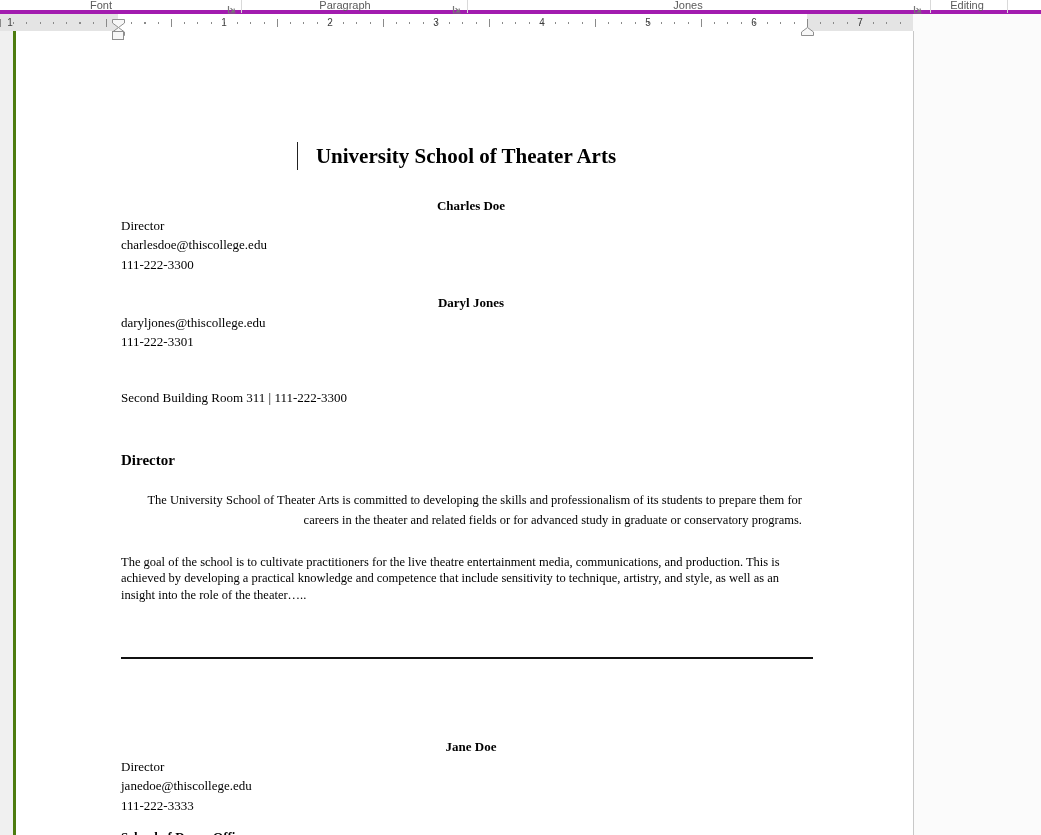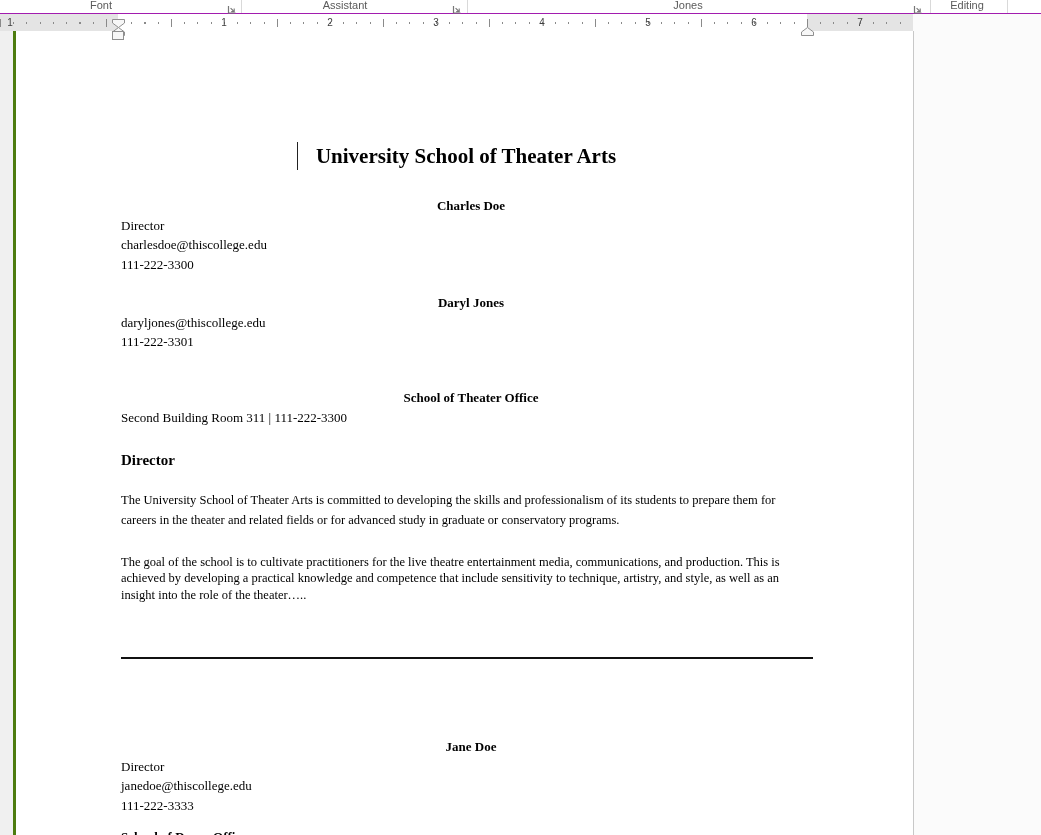--- a/index.html
+++ b/index.html
@@ -3,21 +3,21 @@
 <meta charset="utf-8">
 <style>
   * { margin:0; padding:0; box-sizing:border-box; }
   html,body { width:1041px; height:835px; }
   body { font-family:"Liberation Sans","DejaVu Sans",sans-serif; background:#fbfbfb; }
 
   .screen { position:relative; width:1041px; height:835px; overflow:hidden; background:#fbfbfb; }
 
   
   .ribbon { position:absolute; left:0; top:0; width:1041px; height:14px;
-            background:#ffffff; border-bottom:1px solid #a21caf; z-index:6; }
+            background:#ffffff; border-bottom:4px solid #a21caf; z-index:6; }
   .grp-label { position:absolute; top:-1px; transform:translateX(-50%);
                font-size:11px; color:#5a5a5a; white-space:nowrap; }
   .launcher { position:absolute; top:1px; width:10px; height:11px; cursor:pointer; }
   .vsep { position:absolute; top:0; width:1px; height:13px; background:#d9d9d9; }
 
   
   .ruler { position:absolute; left:0; top:14px; width:913px; height:17px;
            background:#e4e4e4; z-index:5; }
   .ruler-white { position:absolute; left:118px; top:0; width:689px; height:17px; background:#ffffff; }
   .ticks-dots { position:absolute; left:0; top:8px; width:913px; height:2px;
@@ -40,21 +40,21 @@
   
   .doc { position:absolute; inset:0; color:#000;
          font-family:"Liberation Serif","DejaVu Serif",serif; }
   .doc-title { position:absolute; left:0; top:112px; width:900px; text-align:center;
                font-size:21px; font-weight:bold; line-height:26px; }
   .caret { position:absolute; left:281px; top:111px; width:1px; height:28px; background:#222; }
   .block { position:absolute; left:105px; font-size:13px; line-height:19.7px; width:700px; }
   .bold { font-weight:bold;text-align:center; }
   .h-overview { position:absolute; left:105px; top:421px; font-size:15px; font-weight:bold; }
   .para { position:absolute; left:105px; width:681px; font-size:12.5px; }
-  .para1 { top:460px; line-height:19.5px; }
+  .para1 { top:460px; line-height:19.5px;text-align:right; }
   .para2 { top:523px; line-height:16.4px; }
   .hrule { position:absolute; left:105px; top:626px; width:692px; height:2px; background:#111; }
   .h-dance { position:absolute; left:105px; top:651px; font-size:22px; font-weight:bold; line-height:28px; }
   .cutline { position:absolute; left:105px; top:798px; font-size:13px; font-weight:bold; }
 </style>
 </head>
 <body>
 
 <div class="screen">
 
@@ -62,21 +62,21 @@
     <span class="grp-label" style="left:101px">Font</span>
     <span class="launcher" style="left:227px">
       <svg width="10" height="11" viewBox="0 0 10 11">
           <path d="M1.5 2 V9 H8.5" fill="none" stroke="#777" stroke-width="1.2"></path>
           <path d="M3.6 4.1 L7 7.5" stroke="#777" stroke-width="1.1"></path>
           <path d="M7.2 4.6 V7.6 H4.2" fill="none" stroke="#777" stroke-width="1.1"></path>
         </svg>
     </span>
     <span class="vsep" style="left:241px"></span>
 
-    <span class="grp-label" style="left:345px">Assistant</span>
+    <span class="grp-label" style="left:345px">Paragraph</span>
     <span class="launcher" style="left:452px">
       <svg width="10" height="11" viewBox="0 0 10 11">
           <path d="M1.5 2 V9 H8.5" fill="none" stroke="#777" stroke-width="1.2"></path>
           <path d="M3.6 4.1 L7 7.5" stroke="#777" stroke-width="1.1"></path>
           <path d="M7.2 4.6 V7.6 H4.2" fill="none" stroke="#777" stroke-width="1.1"></path>
         </svg>
     </span>
     <span class="vsep" style="left:467px"></span>
 
     <span class="grp-label" style="left:688px">Jones</span>
@@ -108,21 +108,20 @@
         <div>111-222-3300</div>
       </div>
 
       <div class="block" style="top:262px">
         <div class="bold">Daryl Jones</div>
         <div>daryljones@thiscollege.edu</div>
         <div>111-222-3301</div>
       </div>
 
       <div class="block" style="top:357px">
-        <div class="bold">School of Theater Office</div>
         <div>Second Building Room 311 | 111-222-3300</div>
       </div>
 
       <div class="h-overview">Director</div>
 
       <div class="para para1">The University School of Theater Arts is committed to developing the skills and professionalism of its students to prepare them for careers in the theater and related fields or for advanced study in graduate or conservatory programs.</div>
       <div class="para para2">The goal of the school is to cultivate practitioners for the live theatre entertainment media, communications, and production. This is achieved by developing a practical knowledge and competence that include sensitivity to technique, artistry, and style, as well as an insight into the role of the theater…..</div>
 
       <div class="hrule"></div>
 

